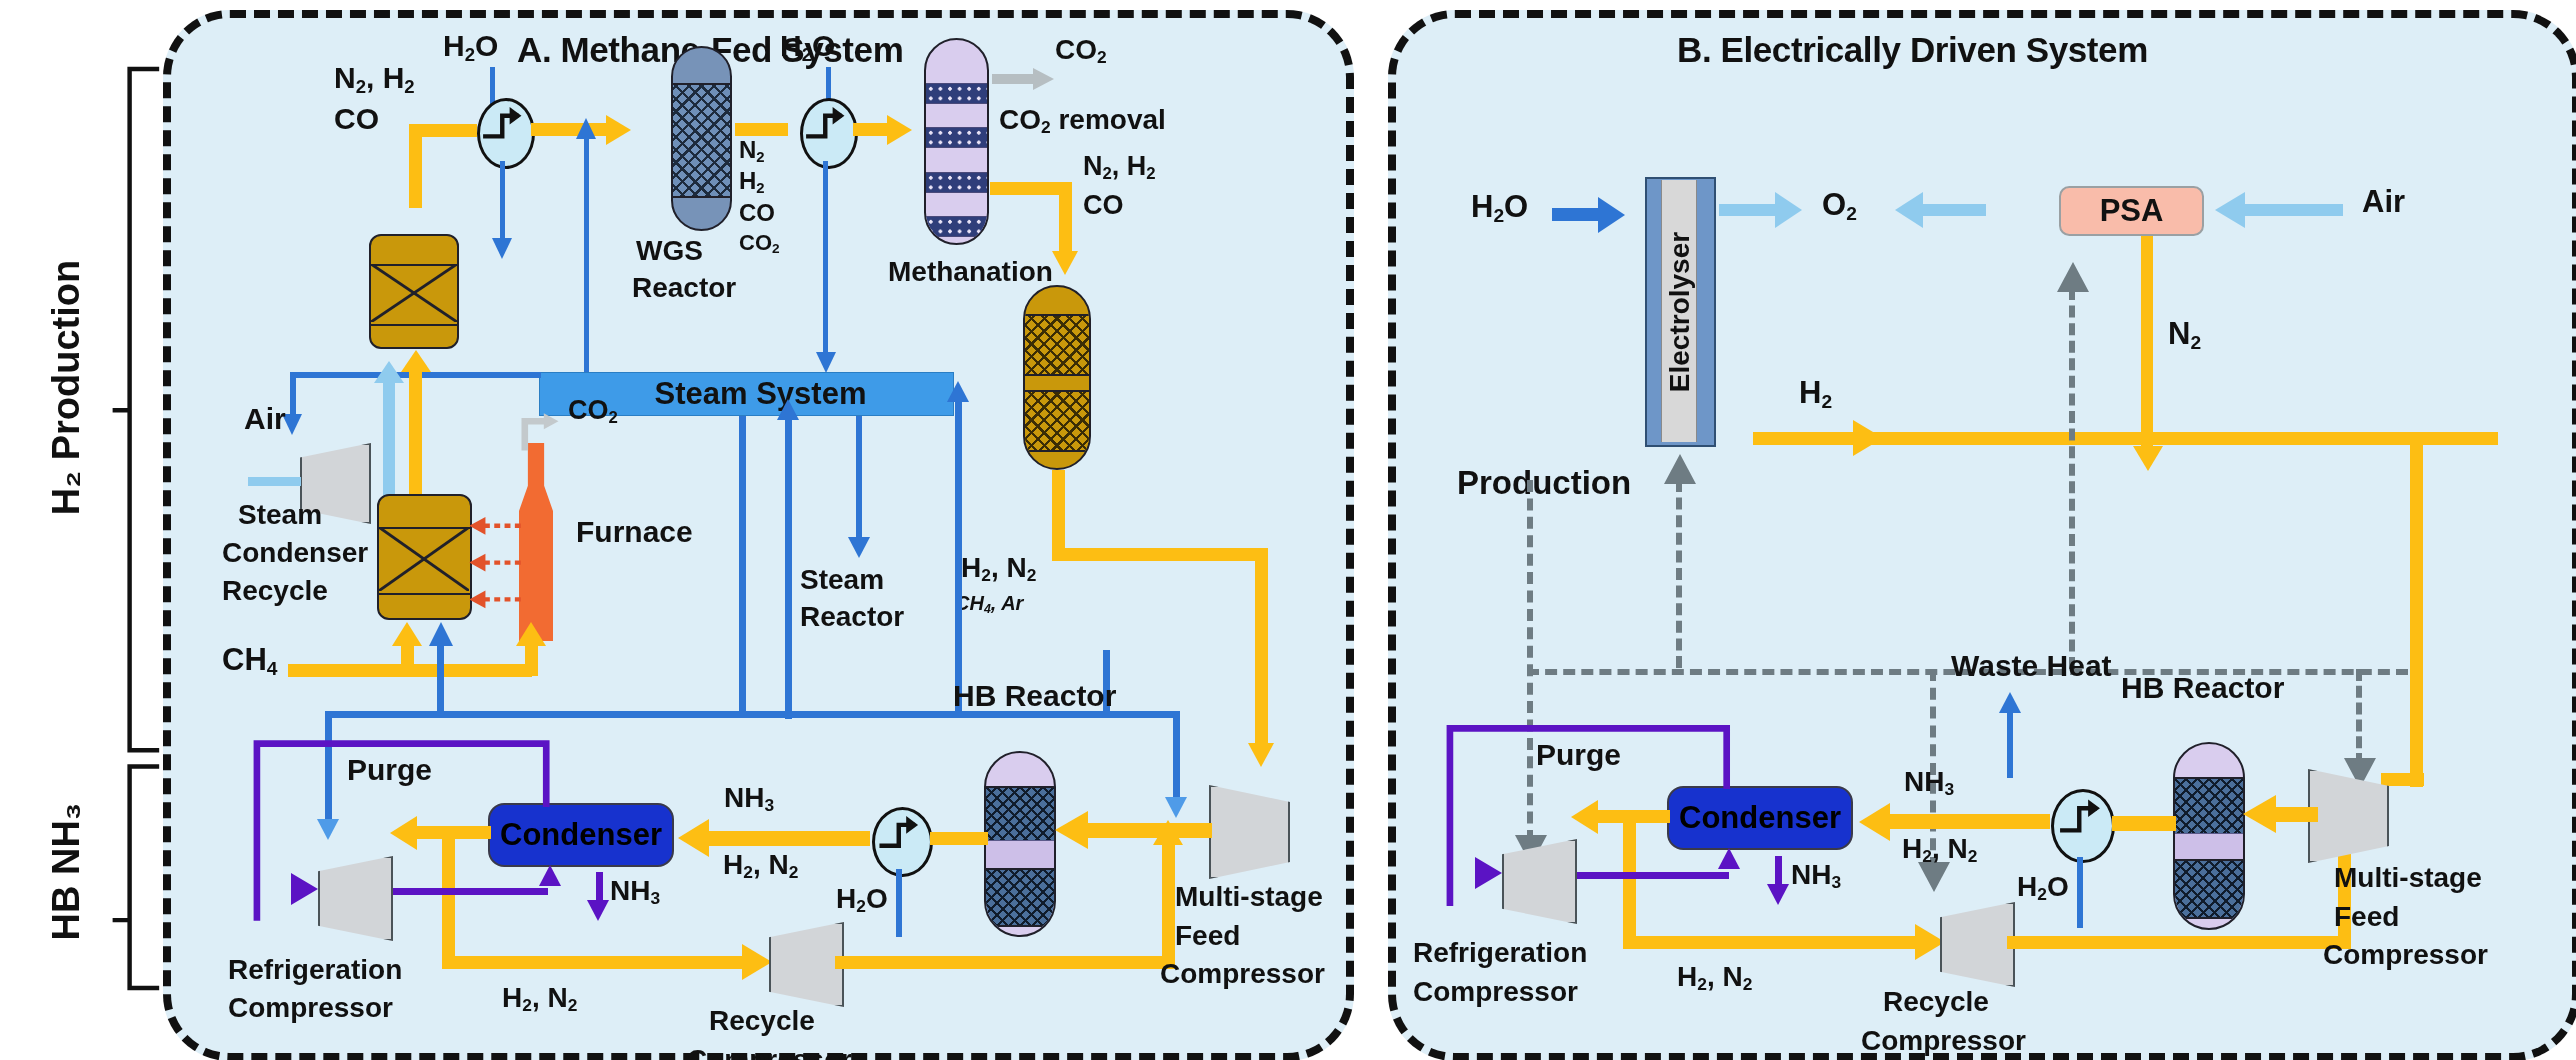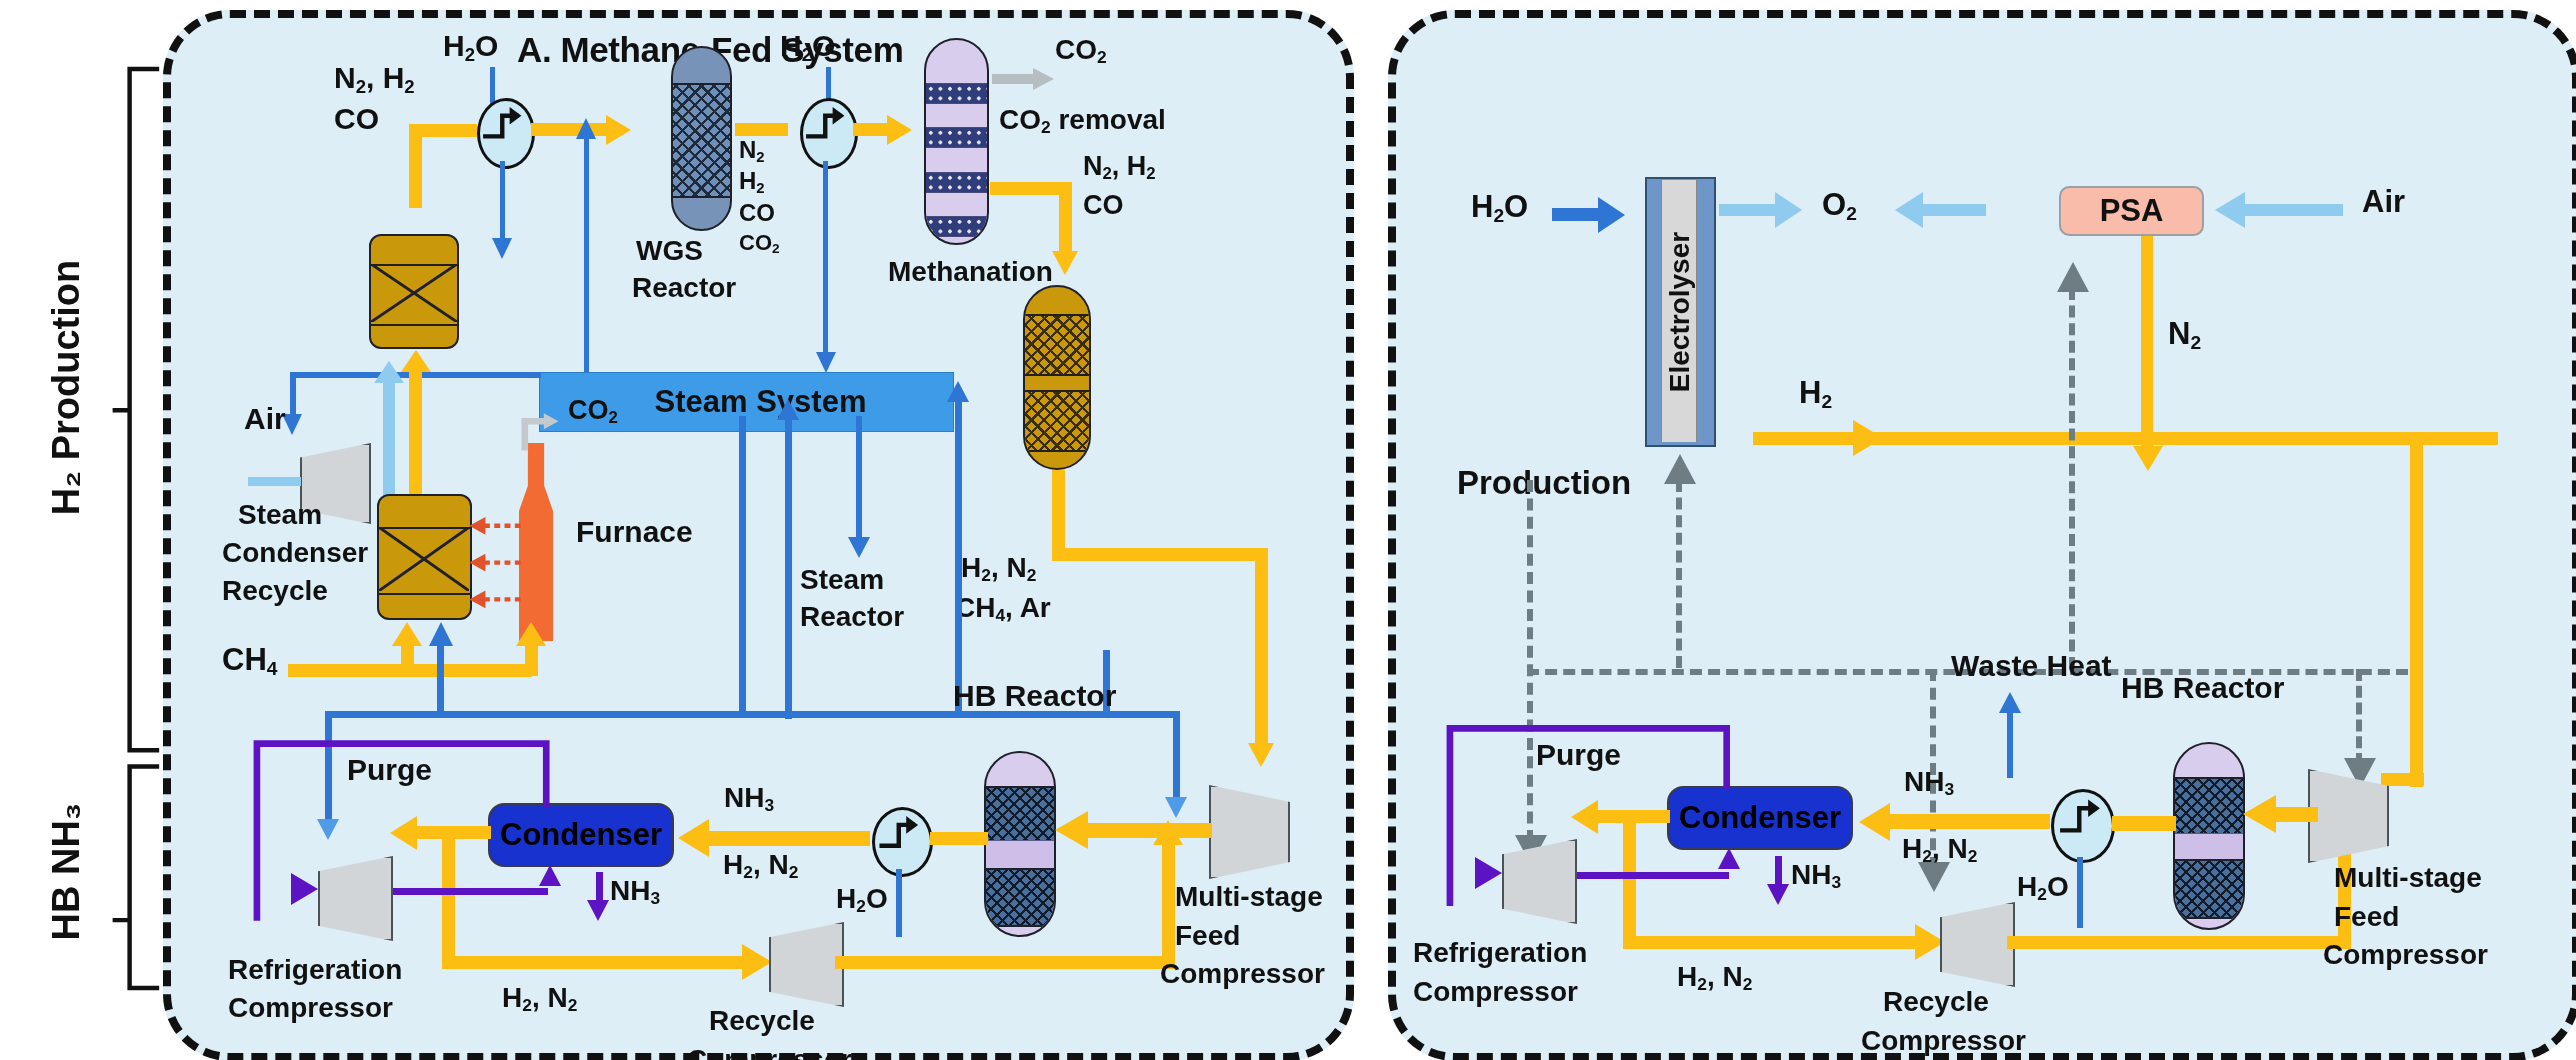--- a/index.html
+++ b/index.html
@@ -169,23 +169,23 @@
     <div class="band-mesh-gold" style="top:27px;height:58px;"></div>
     <div class="band-mesh-gold" style="top:103px;height:58px;"></div>
   </div>
 
   <div class="pipe y" style="left:1052px;top:470px;width:12.6px;height:90px;"></div>
   <div class="pipe y" style="left:1052px;top:548px;width:216px;height:12.6px;"></div>
   <div class="pipe y" style="left:1255px;top:548px;width:12.6px;height:198px;"></div>
   <div class="ah" style="left:1248px;top:743px;border-top:24px solid #FDBE13;border-left:13.3px solid transparent;border-right:13.3px solid transparent;"></div>
 
   <div class="lbl" style="left:961px;top:553px;font-size:28px;">H<sub>2</sub>, N<sub>2</sub></div>
-  <div class="lbl" style="left:955px;top:593px;font-size:28px;">CH<sub>4</sub>, Ar</div>
-
-  <div class="box steamsys" style="left:539px;top:372px;width:415px;height:60px;font-size:31px;padding-left:28px;">Steam System</div>
+  <div class="lbl" style="left:955px;top:593px;font-size:20px;font-style:italic;">CH<sub>4</sub>, Ar</div>
+
+  <div class="box steamsys" style="left:539px;top:372px;width:415px;height:44px;font-size:31px;padding-left:28px;">Steam System</div>
 
   <div class="pipe b" style="left:856px;top:416px;width:6px;height:124px;"></div>
   <div class="ah" style="left:848px;top:537px;border-top:21px solid #2E75D4;border-left:11px solid transparent;border-right:11px solid transparent;"></div>
   <div class="lbl ctr" style="left:800px;top:565px;width:126px;font-size:28px;">Steam</div>
   <div class="lbl ctr" style="left:800px;top:602px;width:126px;font-size:28px;">Reactor</div>
 
   <div class="pipe b" style="left:290px;top:372px;width:251px;height:6px;"></div>
   <div class="pipe b" style="left:290px;top:372px;width:6px;height:46px;"></div>
   <div class="ah" style="left:282px;top:414px;border-top:21px solid #2E75D4;border-left:10.3px solid transparent;border-right:10.3px solid transparent;"></div>
 
@@ -332,20 +332,21 @@
   <div class="comp left" style="left:1209px;top:785px;width:77px;height:90px;"></div>
   <div class="lbl ctr" style="left:1175px;top:882px;width:222px;font-size:28px;">Multi-stage</div>
   <div class="lbl ctr" style="left:1175px;top:921px;width:222px;font-size:28px;">Feed</div>
   <div class="lbl ctr" style="left:1160px;top:959px;width:251px;font-size:28px;">Compressor</div>
 
   <div class="pipe y" style="left:1086px;top:823px;width:126px;height:15px;"></div>
   <div class="ah" style="left:1055px;top:811px;border-right:33px solid #FDBE13;border-top:19px solid transparent;border-bottom:19px solid transparent;"></div>
 
   <div class="panel" style="left:1388px;top:10.3px;width:1176px;height:1035px;"></div>
 
+  <div class="panel-title" style="left:1677px;top:30px;font-size:35px;">B. Electrically Driven System</div>
 
   <div class="lbl" style="left:1471px;top:191px;font-size:31px;">H<sub>2</sub>O</div>
   <div class="pipe b" style="left:1552px;top:208px;width:52px;height:13.3px;"></div>
   <div class="ah" style="left:1598px;top:197px;border-left:27px solid #2E75D4;border-top:18.5px solid transparent;border-bottom:18.5px solid transparent;"></div>
 
   <div class="elec-outer" style="left:1645px;top:177px;width:67px;height:266px;"></div>
   <div class="elec-inner" style="left:1661px;top:180px;width:34px;height:262px;"></div>
   <div class="elec-text" style="left:1591px;top:296px;width:177px;text-align:center;font-size:28px;transform:rotate(-90deg);">Electrolyser</div>
 
   <div class="pipe lb" style="left:1719px;top:204px;width:62px;height:12px;"></div>

